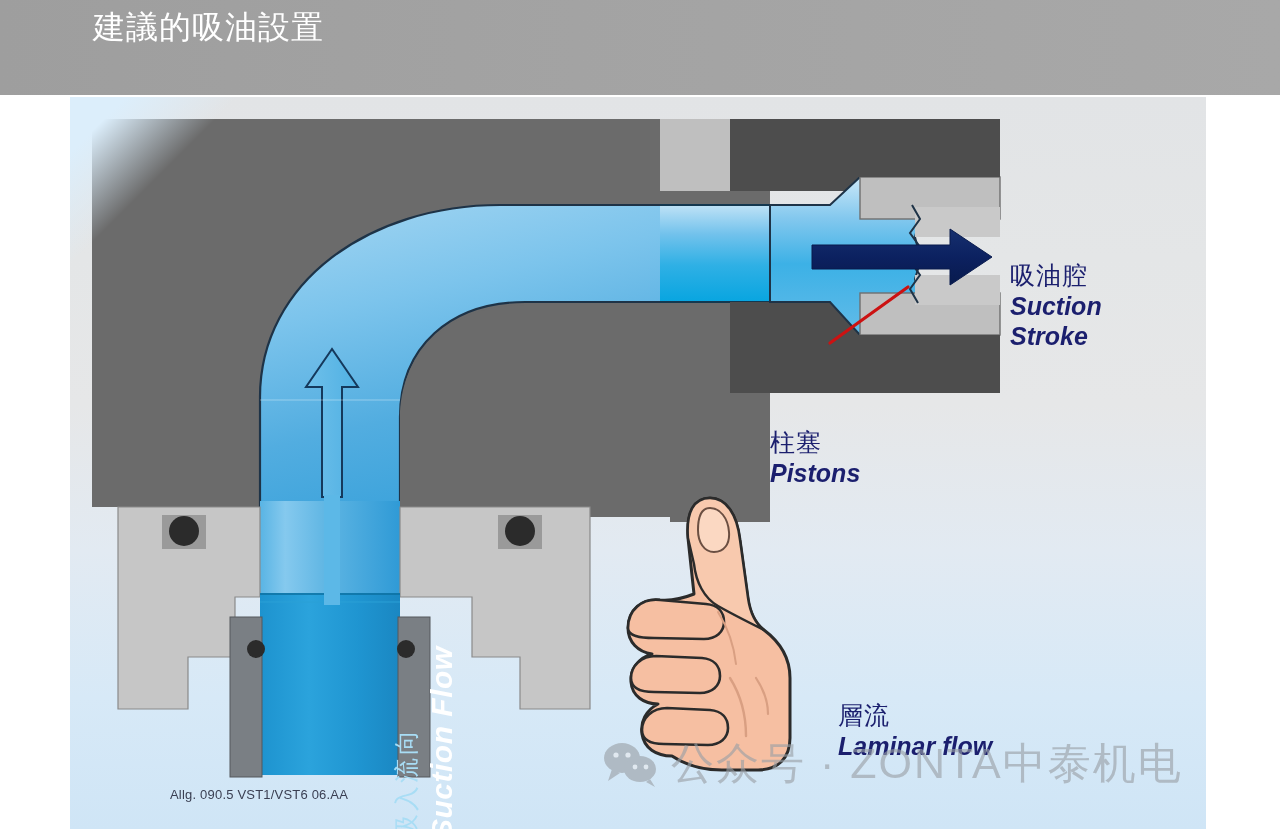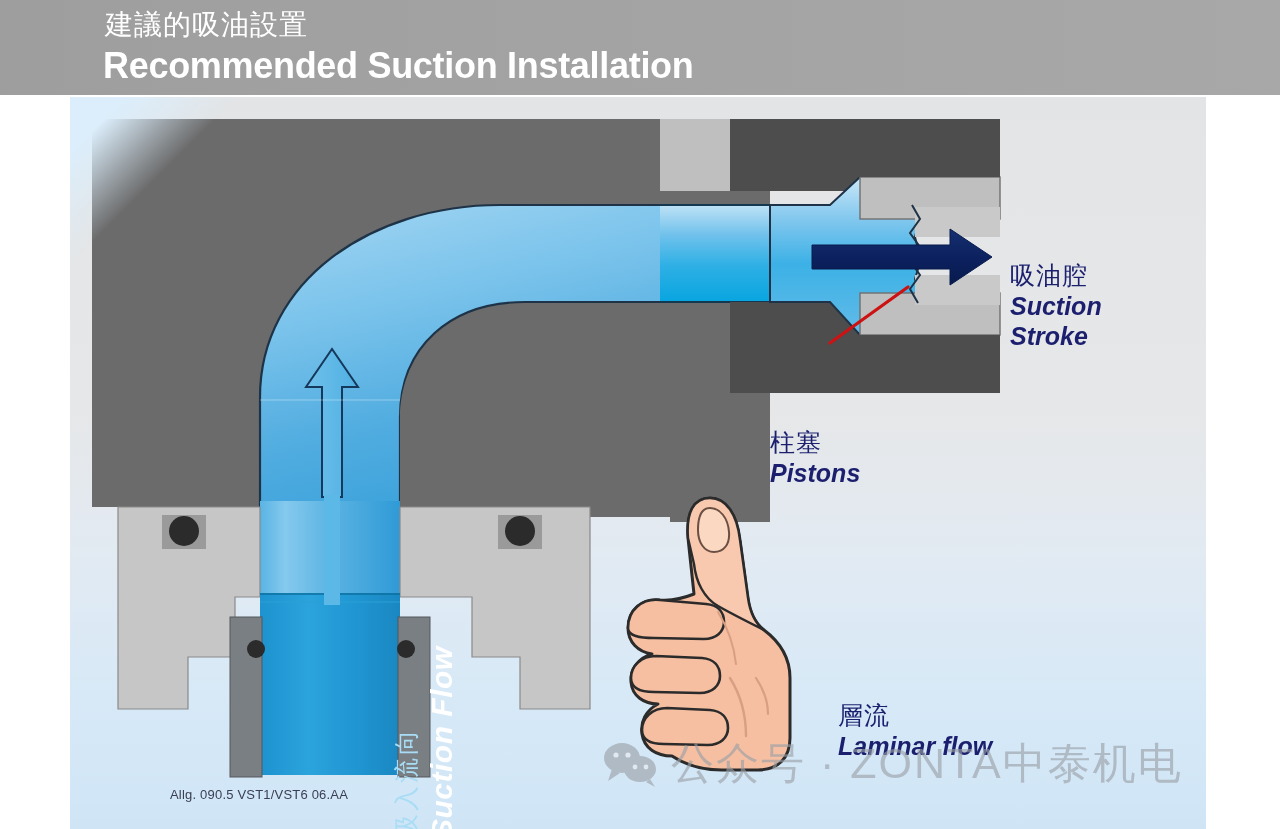--- a/index.html
+++ b/index.html
@@ -17,22 +17,22 @@
 
   
   #header-band {
     position: absolute;
     left: 0; top: 0;
     width: 1280px; height: 95px;
     background: linear-gradient(to right, #9e9e9e 0%, #a3a3a3 45%, #a8a8a8 100%);
   }
   #title-cn {
     position: absolute;
-    left: 105px; top: 10px;
-    font-size: 28px;
+    left: 93px; top: 10px;
+    font-size: 32px;
     color: #ffffff;
     letter-spacing: 1px;
     line-height: 1.1;
     white-space: nowrap;
   }
   #title-en {
     position: absolute;
     left: 103px; top: 48px;
     font-size: 36px;
     font-weight: bold;
@@ -155,21 +155,20 @@
     color: #9aa0a6;
     letter-spacing: 2px;
     white-space: nowrap;
   }
 </style>
 </head>
 <body>
 
 <div id="header-band">
   <div id="title-cn">建議的吸油設置</div>
-  <div id="title-en">Recommended Suction Installation</div>
 </div>
 
 <div id="slide">
 
   <svg id="drawing" viewBox="0 0 1136 732" xmlns="http://www.w3.org/2000/svg">
     <defs>
 
       <linearGradient id="gradPipeV" x1="0" y1="0" x2="1" y2="0">
         <stop offset="0%" stop-color="#59b4e4"></stop>
         <stop offset="18%" stop-color="#85c9ee"></stop>

